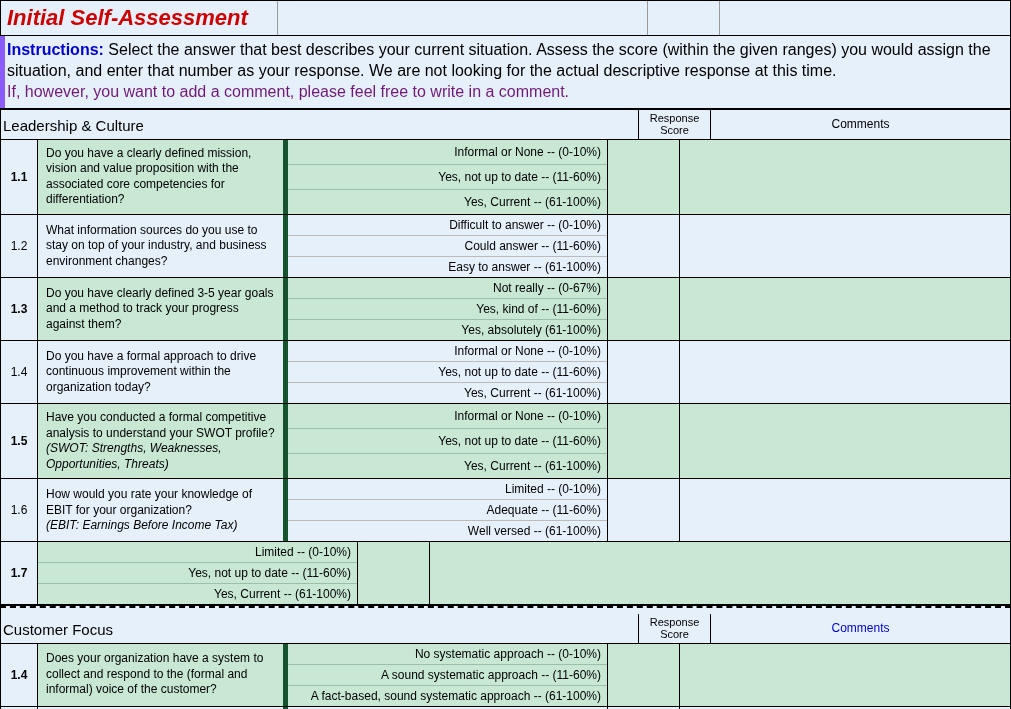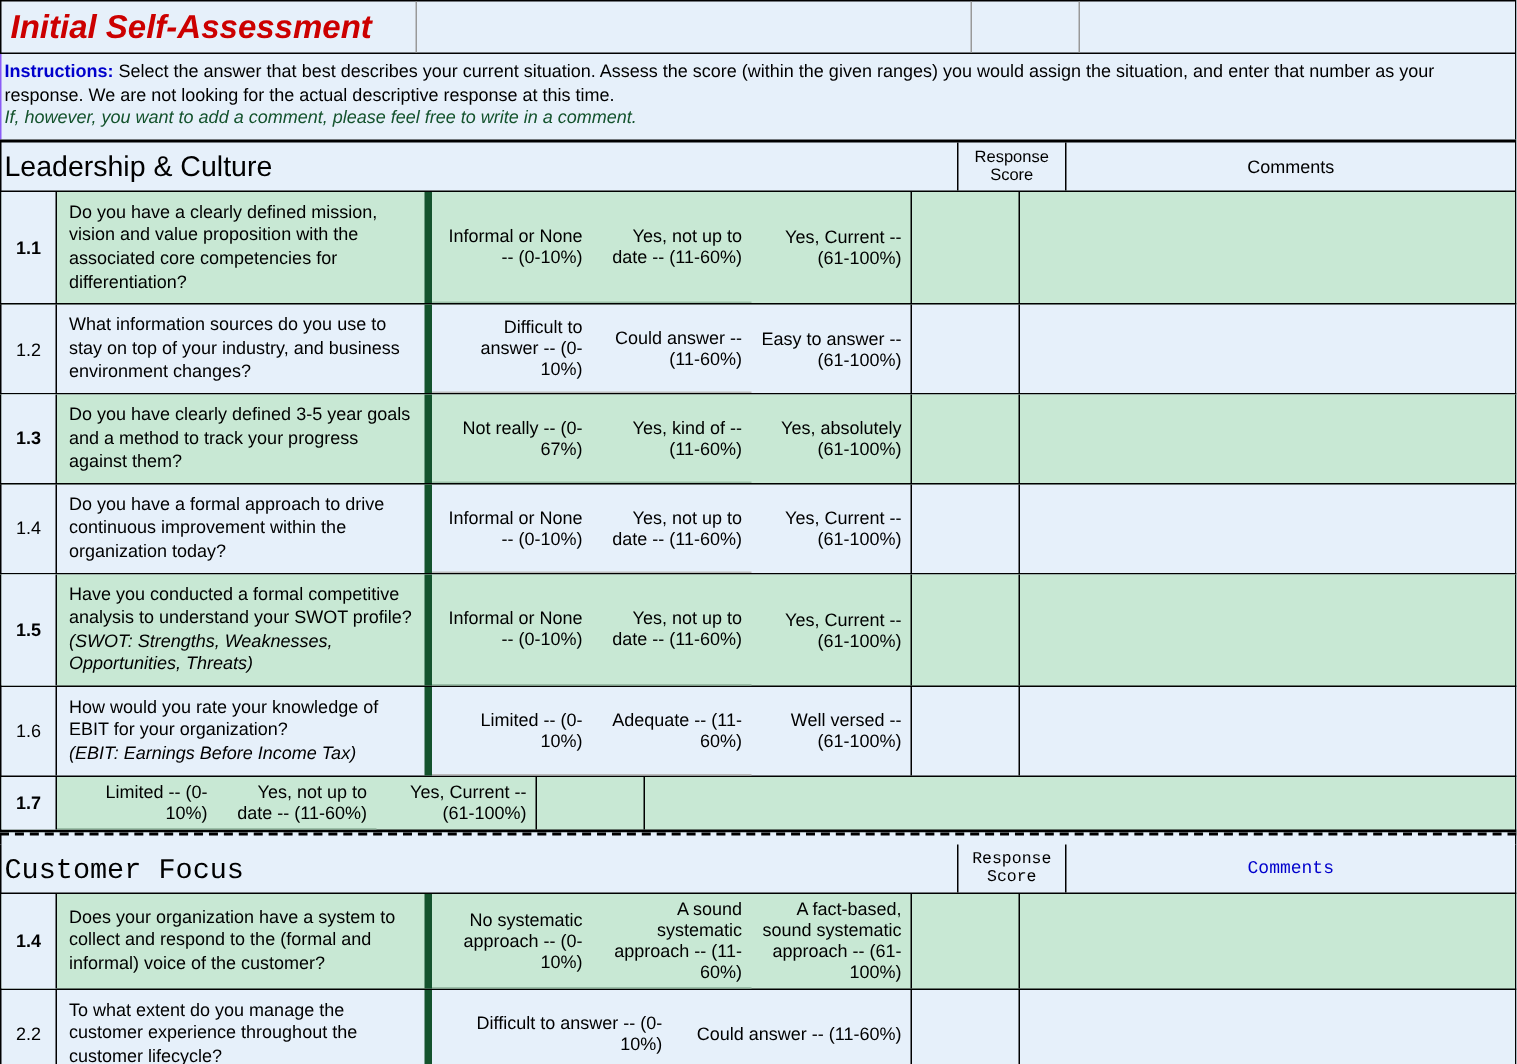--- a/index.html
+++ b/index.html
@@ -22,44 +22,44 @@
     font-weight: bold;
     font-style: italic;
     color: #cc0000;
     border-right: 1px solid #999;
   }
   .title-empty-1 { flex: 1; border-right: 1px solid #999; }
   .title-empty-2 { width: 72px; border-right: 1px solid #999; }
   .title-empty-3 { width: 290px; }
   .instructions {
     padding: 4px 6px 6px 2px;
-    border-left: 1px solid #8b5cf6;
-    border-right: 1px solid #000;
-    font-size: 12px;
+    border-left: 5px solid #8b5cf6;
+    border-right: 1px solid #000;
+    font-size: 16px;
     line-height: 1.3;
   }
   .instructions .lead { color: #0000cc; font-weight: bold; }
-  .instructions .comment-note { color: #14532d; font-style: italic; }
+  .instructions .comment-note { color: #701a75; }
   .section-header-row {
     display: flex;
     border: 1px solid #000;
     border-top: 2px solid #000;
     align-items: stretch;
   }
-  .section-header-row.with-divider { border-top: none; font-family: Liberation Mono, monospace; }
+  .section-header-row.with-divider { border-top: none; }
   .divider-dashed {
     border-top: 2px dashed #000;
     border-left: 1px solid #000;
     border-right: 1px solid #000;
     height: 8px;
     background: #e6f0fa;
   }
   .section-title {
     width: 638px;
-    font-size: 19px;
+    font-size: 15px;
     padding: 6px 4px 4px 2px;
     border-right: 1px solid #000;
     display: flex;
     align-items: center;
   }
   .col-score-h {
     width: 72px;
     text-align: center;
     font-size: 11px;
     border-right: 1px solid #000;
@@ -103,21 +103,21 @@
     line-height: 1.3;
     display: flex;
     flex-direction: column;
     justify-content: center;
   }
   .qtext .hint { font-style: italic; }
   .options {
     width: 320px;
     border-right: 1px solid #000;
     display: flex;
-    flex-direction: row;
+    flex-direction: column;
   }
   .option {
     text-align: right;
     padding: 3px 6px;
     font-size: 12px;
     border-bottom: 1px solid #9bbfa8;
     flex: 1;
     display: flex;
     align-items: center;
     justify-content: flex-end;

